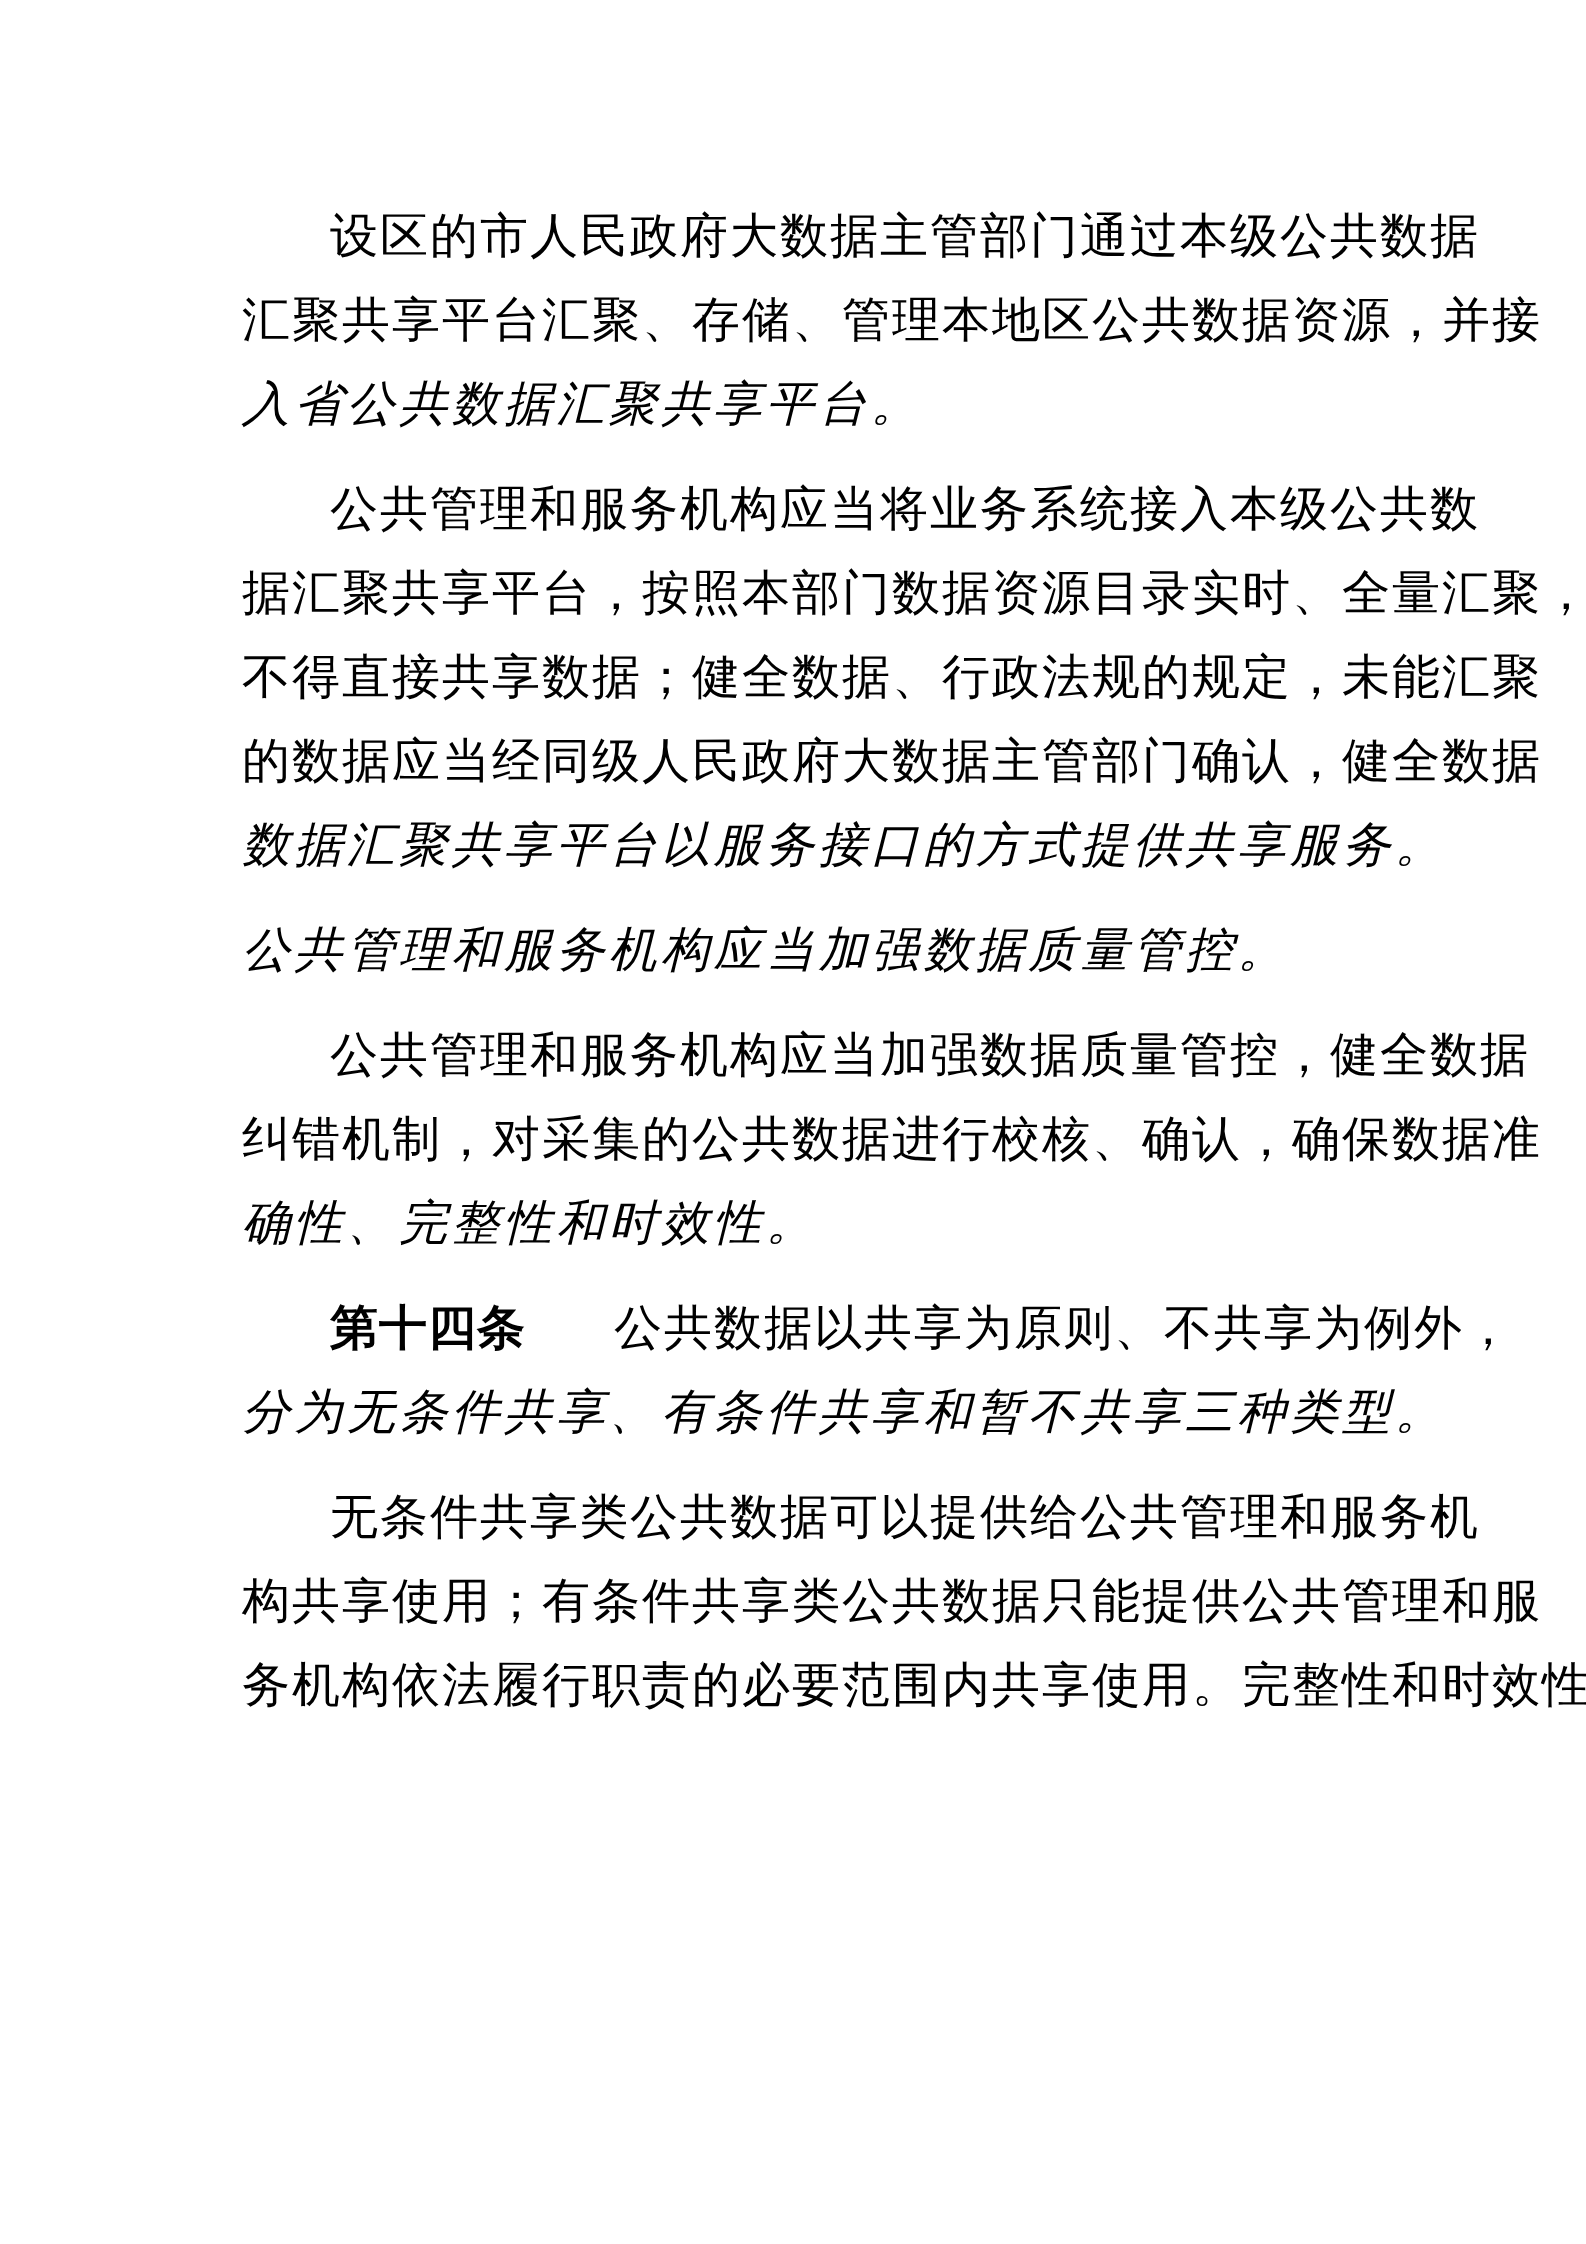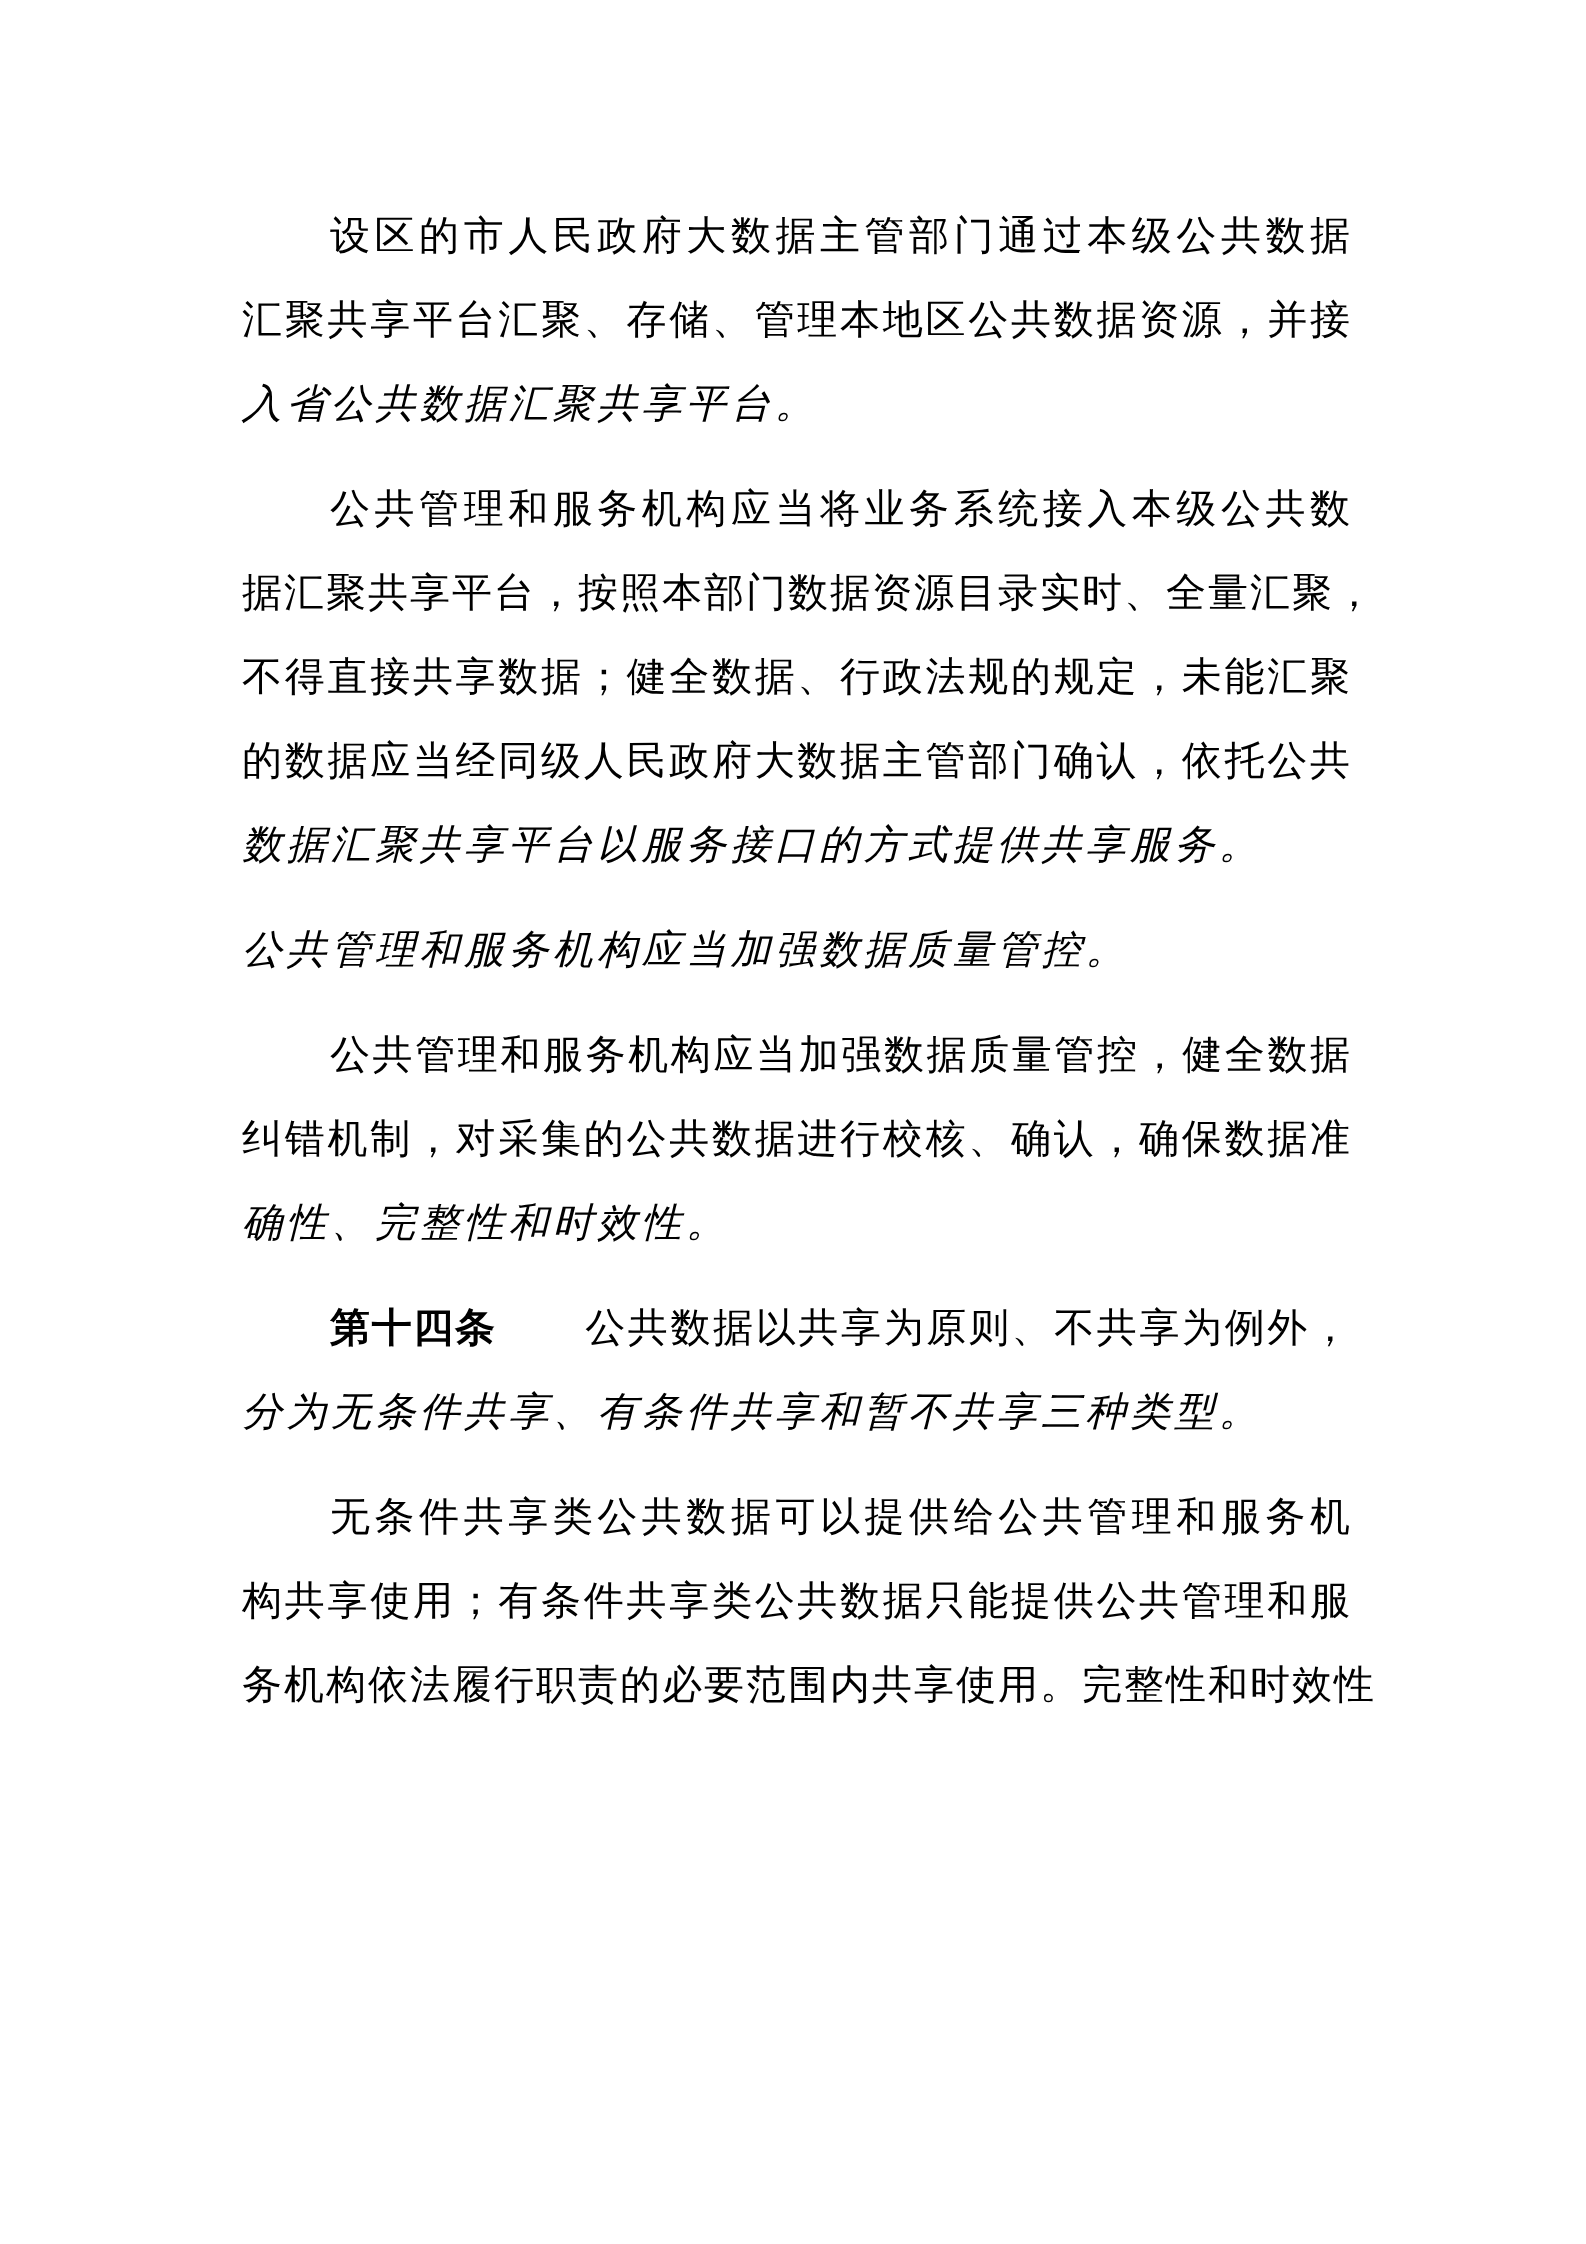--- a/index.html
+++ b/index.html
@@ -17,21 +17,21 @@
     top: 193px;
     width: 1110px;
   }
   .para {
     margin: 0 0 21px 0;
   }
   .line {
     display: block;
     height: 84px;
     line-height: 84px;
-    font-size: 40px;
+    font-size: 48px;
     white-space: nowrap;
     text-align: justify;
     text-align-last: justify;
     letter-spacing: 2px;
   }
   .line.last {
     text-align-last: left;
     letter-spacing: 4.4px;
     font-style: italic;
   }
@@ -51,21 +51,21 @@
   <div class="para">
     <span class="line indent">设区的市人民政府大数据主管部门通过本级公共数据</span>
     <span class="line">汇聚共享平台汇聚、存储、管理本地区公共数据资源，并接</span>
     <span class="line last">入省公共数据汇聚共享平台。</span>
   </div>
 
   <div class="para">
     <span class="line indent">公共管理和服务机构应当将业务系统接入本级公共数</span>
     <span class="line">据汇聚共享平台，按照本部门数据资源目录实时、全量汇聚，</span>
     <span class="line">不得直接共享数据；健全数据、行政法规的规定，未能汇聚</span>
-    <span class="line">的数据应当经同级人民政府大数据主管部门确认，依托公共</span>
+    <span class="line">的数据应当经同级人民政府大数据主管部门确认，健全数据</span>
     <span class="line last">数据汇聚共享平台以服务接口的方式提供共享服务。</span>
   </div>
 
   <div class="para">
     <span class="line last">公共管理和服务机构应当加强数据质量管控。</span>
   </div>
 
 
   <div class="para">
     <span class="line indent">公共管理和服务机构应当加强数据质量管控，健全数据</span>

